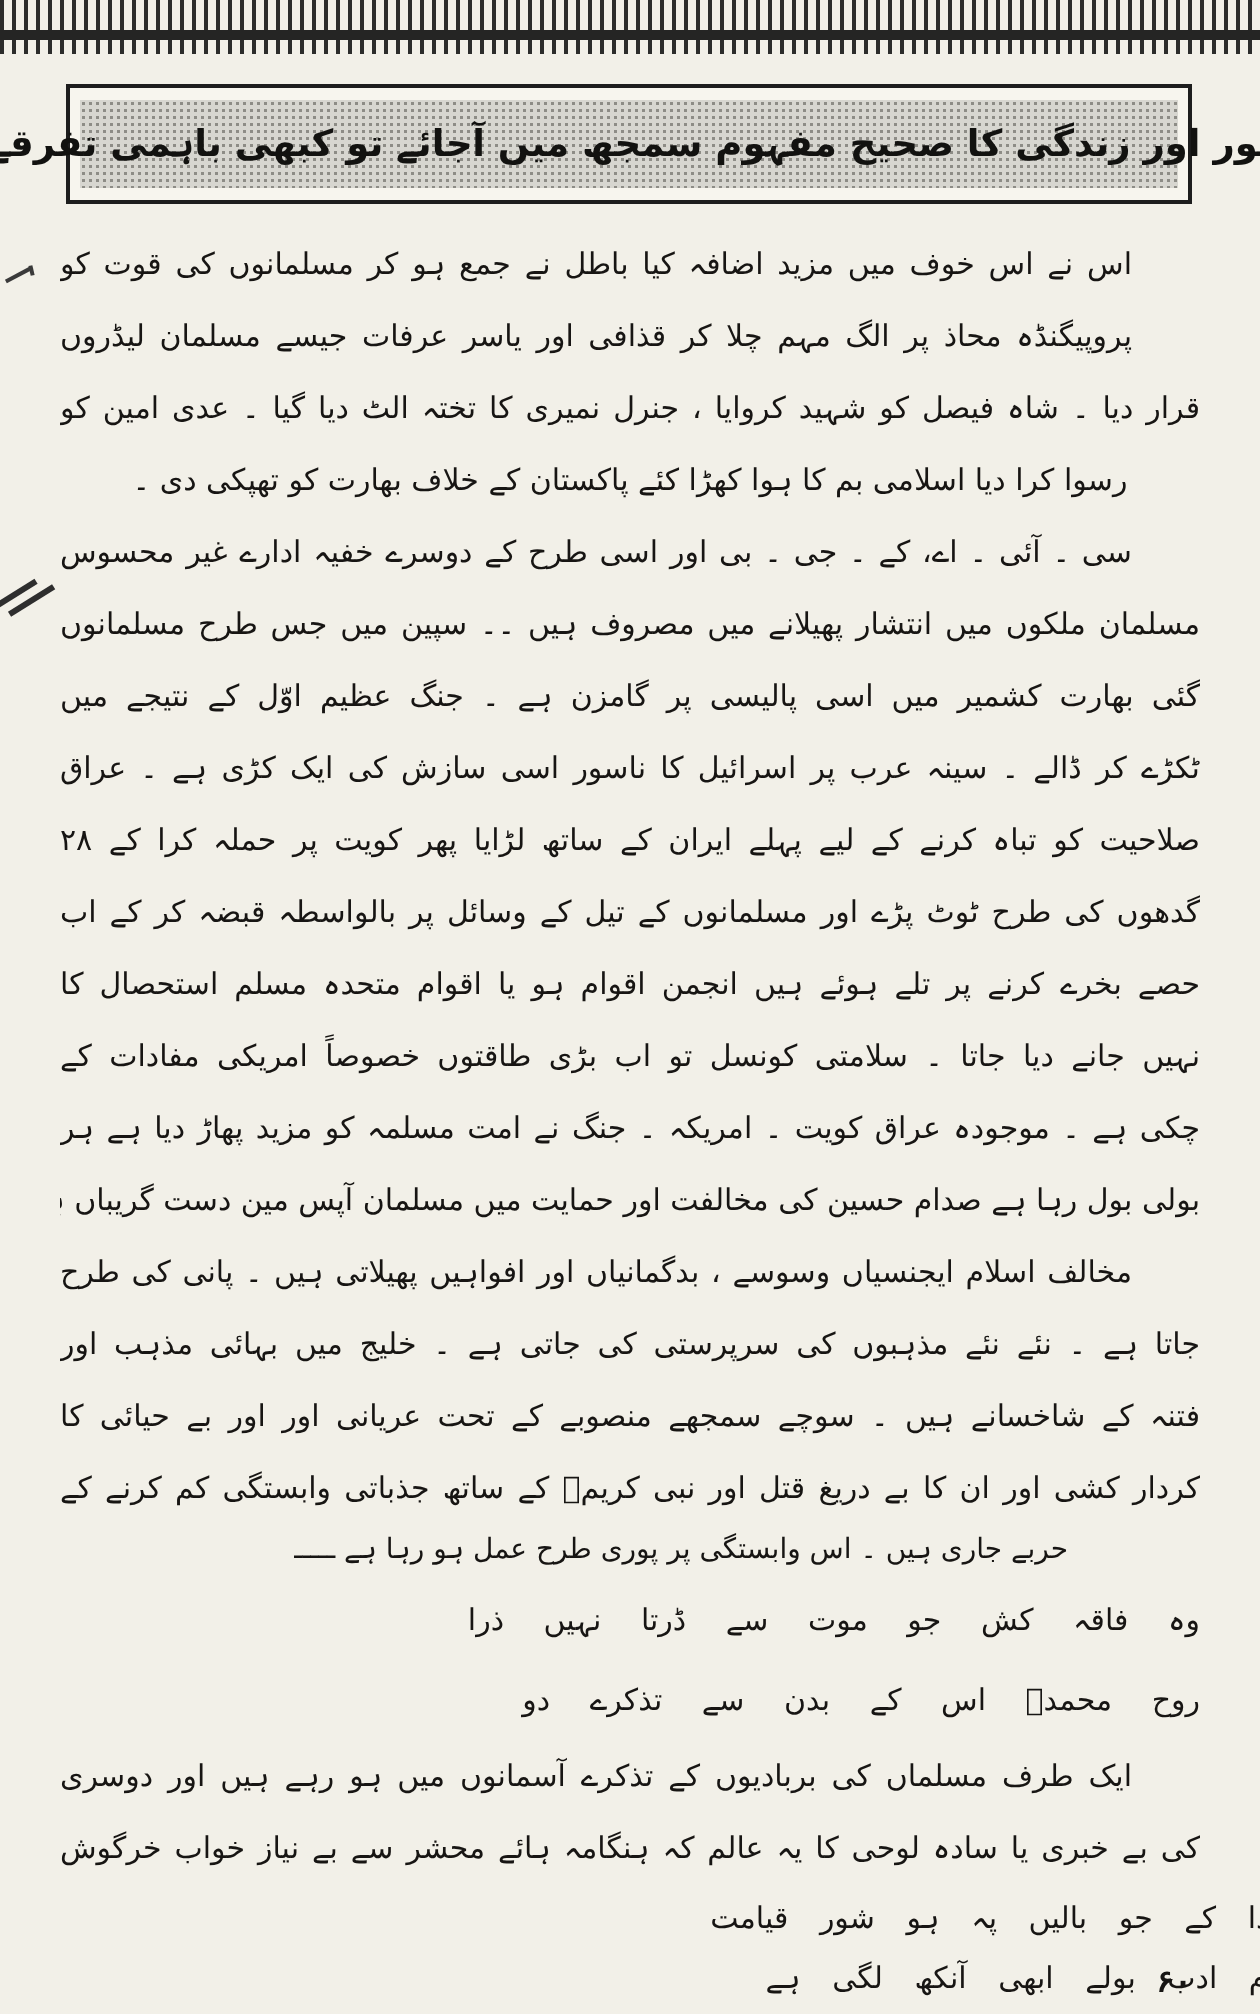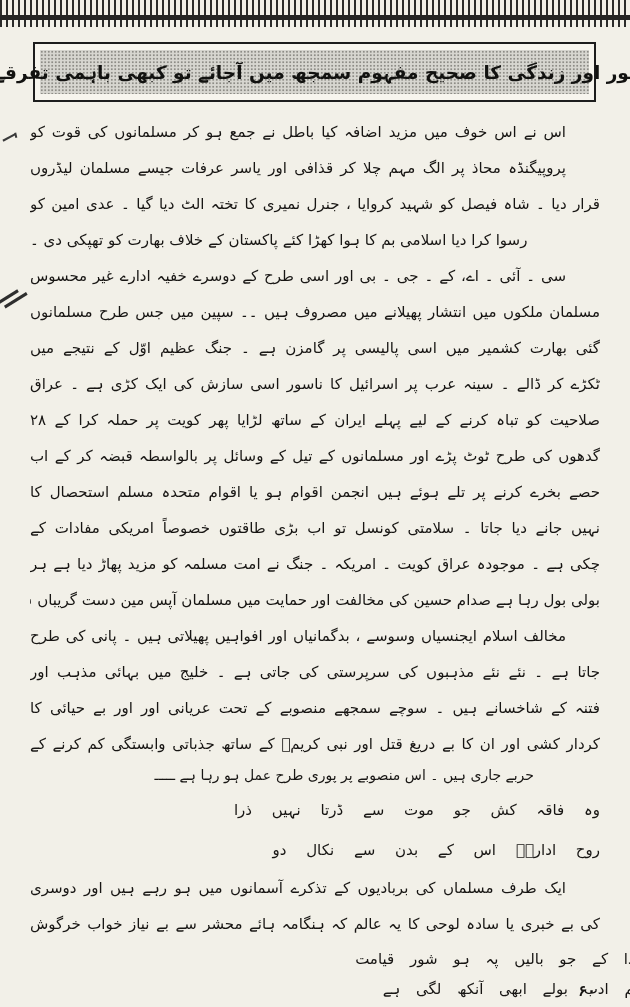--- a/index.html
+++ b/index.html
@@ -43,21 +43,21 @@
   }
   
   .content{
     position:absolute;top:114px;right:30px;left:30px;
     direction:rtl;
     font-size:15px;
   }
   .line{
     margin:0;height:36px;line-height:36px;
     white-space:nowrap;overflow:hidden;
-    text-align:left;
+    text-align:center;
   }
   .line.full{
     white-space:normal;
     text-align:justify;
     text-align-last:justify;
     word-spacing:1px;
   }
   .line.pstart{text-indent:34px;}
   .line.tight{
     height:26px;line-height:26px;font-size:14px;
@@ -124,25 +124,25 @@
   <p class="line full">گدھوں کی طرح ٹوٹ پڑے اور مسلمانوں کے تیل کے وسائل پر بالواسطہ قبضہ کر کے اب عراق کے</p>
   <p class="line full">حصے بخرے کرنے پر تلے ہوئے ہیں انجمن اقوام ہو یا اقوام متحدہ مسلم استحصال کا کوئی موقع ہاتھ سے</p>
   <p class="line full">نہیں جانے دیا جاتا ۔ سلامتی کونسل تو اب بڑی طاقتوں خصوصاً امریکی مفادات کے تحفظ کا ادارہ بن</p>
   <p class="line full">چکی ہے ۔ موجودہ عراق کویت ۔ امریکہ ۔ جنگ نے امت مسلمہ کو مزید پھاڑ دیا ہے ہر کوئی اپنی اپنی</p>
   <p class="line">بولی بول رہا ہے صدام حسین کی مخالفت اور حمایت میں مسلمان آپس مین دست گریباں ہیں ۔</p>
 
   <p class="line full pstart">مخالف اسلام ایجنسیاں وسوسے ، بدگمانیاں اور افواہیں پھیلاتی ہیں ۔ پانی کی طرح روپیہ تقسیم کیا</p>
   <p class="line full">جاتا ہے ۔ نئے نئے مذہبوں کی سرپرستی کی جاتی ہے ۔ خلیج میں بہائی مذہب اور برصغیر میں قادیانی اس</p>
   <p class="line full">فتنہ کے شاخسانے ہیں ۔ سوچے سمجھے منصوبے کے تحت عریانی اور اور بے حیائی کا فروغ علمائے دین کی</p>
   <p class="line full">کردار کشی اور ان کا بے دریغ قتل اور نبی کریمؐ کے ساتھ جذباتی وابستگی کم کرنے کے لیے مختلف</p>
-  <p class="line tight">حربے جاری ہیں ۔ اس منصوبے پر پوری طرح عمل ہو رہا ہے ـــــ</p>
+  <p class="line tight">حربے جاری ہیں ۔ اس وابستگی پر پوری طرح عمل ہو رہا ہے ـــــ</p>
 
   <div class="couplet c1">
     <p class="vline">وہ فاقہ کش جو موت سے ڈرتا نہیں ذرا</p>
-    <p class="vline">روح ادارےؐ اس کے بدن سے نکال دو</p>
+    <p class="vline">روح محمدؐ اس کے بدن سے تذکرے دو</p>
   </div>
 
   <p class="line full pstart">ایک طرف مسلماں کی بربادیوں کے تذکرے آسمانوں میں ہو رہے ہیں اور دوسری طرف اس</p>
   <p class="line full">کی بے خبری یا سادہ لوحی کا یہ عالم کہ ہنگامہ ہائے محشر سے بے نیاز خواب خرگوش کے مزے لے رہا ہے</p>
 
   <div class="couplet c2">
     <p class="vline">سودا کے جو بالیں پہ ہو شور قیامت</p>
     <p class="vline">خدام ادب بولے ابھی آنکھ لگی ہے</p>
   </div>
 

